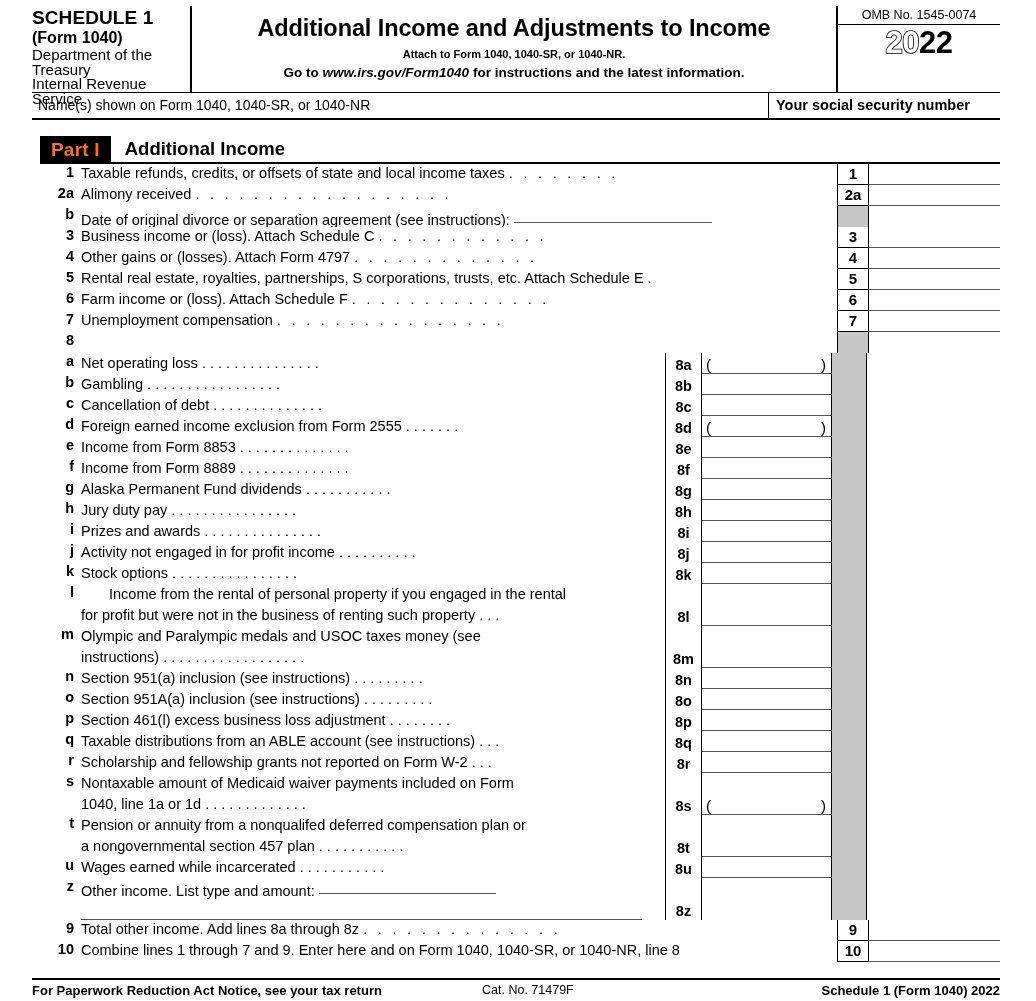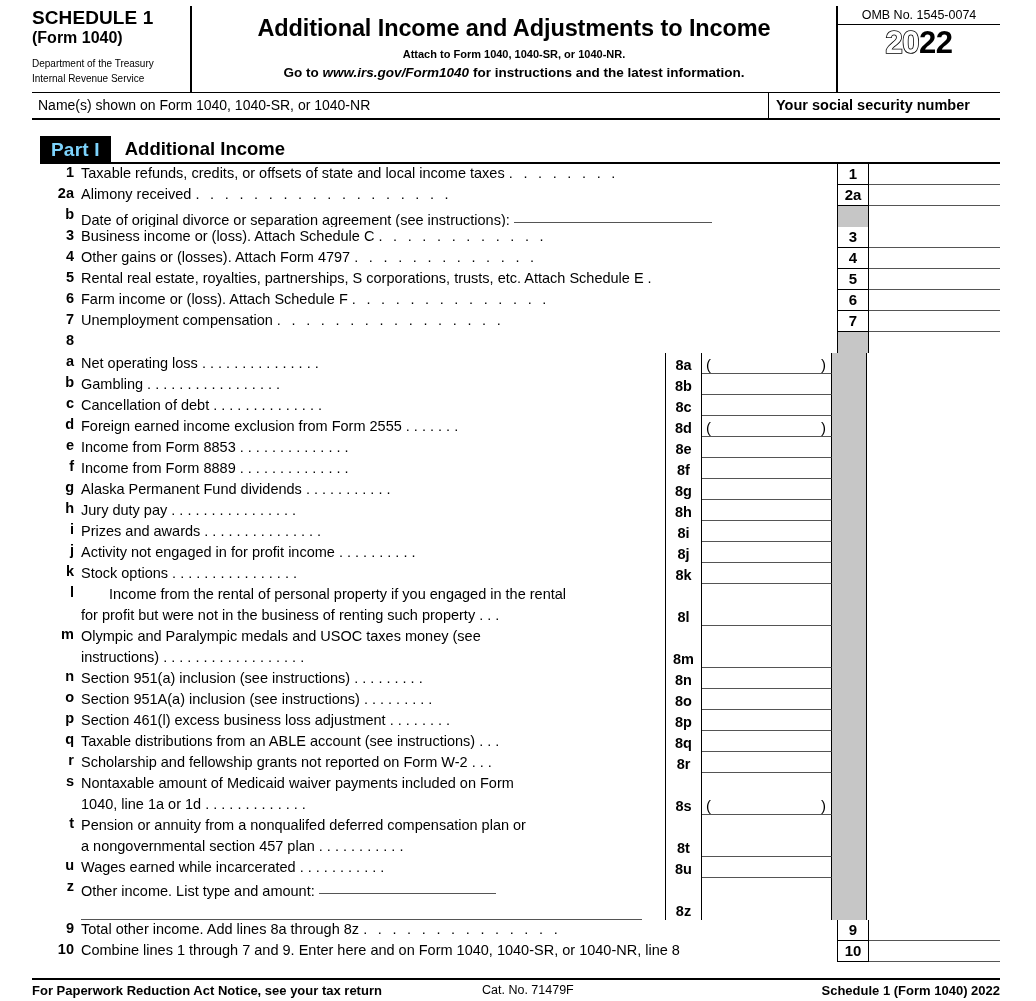--- a/index.html
+++ b/index.html
@@ -19,21 +19,21 @@
     position: absolute; left: 32px; top: 6px; width: 968px; height: 86px;
     display: flex; align-items: stretch;
   }
   .hdr-left {
     width: 160px; padding-right: 8px;
     border-right: 2.5px solid #000;
     box-sizing: border-box;
   }
   .sch1 { font-size: 19px; font-weight: bold; letter-spacing: 0.1px; line-height: 20px; margin-top: 2px; }
   .f1040 { font-size: 16px; font-weight: bold; line-height: 20px; }
-  .dept { font-size: 10px; line-height: 14.5px; margin-top: 9px; }
+  .dept { font-size: 15px; line-height: 14.5px; }
 
   .hdr-mid {
     flex: 1; text-align: center; padding: 0 6px;
     border-right: 2.5px solid #000;
     box-sizing: border-box;
   }
   .maintitle { font-size: 23.5px; font-weight: bold; letter-spacing: -0.1px; margin-top: 9px; line-height: 26px; }
   .subline { font-size: 11px; font-weight: bold; line-height: 18px; margin-top: 4px; }
   .subline2 { font-size: 13.5px; font-weight: bold; line-height: 18px; margin-top: 1px; }
   .subline2 i { font-style: italic; }
@@ -64,21 +64,21 @@
     font-size: 14.5px; font-weight: bold; padding: 4px 0 0 7px; box-sizing: border-box;
   }
 
   
   .partbar {
     position: absolute; left: 40px; top: 136px; width: 960px; height: 28px;
     border-bottom: 2.2px solid #000; box-sizing: border-box;
     display: flex; align-items: stretch;
   }
   .partbox {
-    background: #000; color: #7dd3fc; font-weight: bold; font-size: 19px;
+    background: #000; color: #f97316; font-weight: bold; font-size: 19px;
     padding: 1px 11px 0 11px; display: flex; align-items: center;
     letter-spacing: 0.2px;
   }
   .parttitle { font-weight: bold; font-size: 18.5px; padding-left: 14px; display: flex; align-items: center; }
 
   
   .body { position: absolute; left: 32px; top: 164px; width: 968px; }
   .row { position: relative; display: flex; box-sizing: border-box; }
 
   .cNum { width: 49px; text-align: right; padding-right: 7px; box-sizing: border-box;

